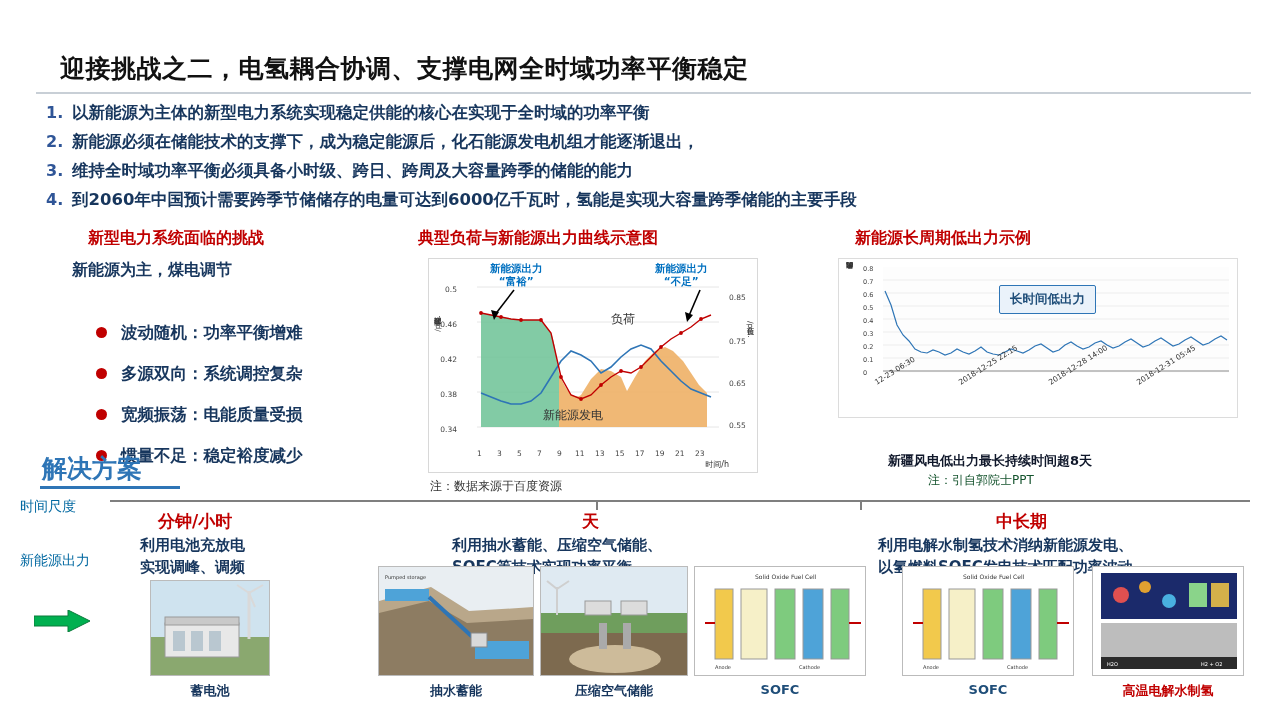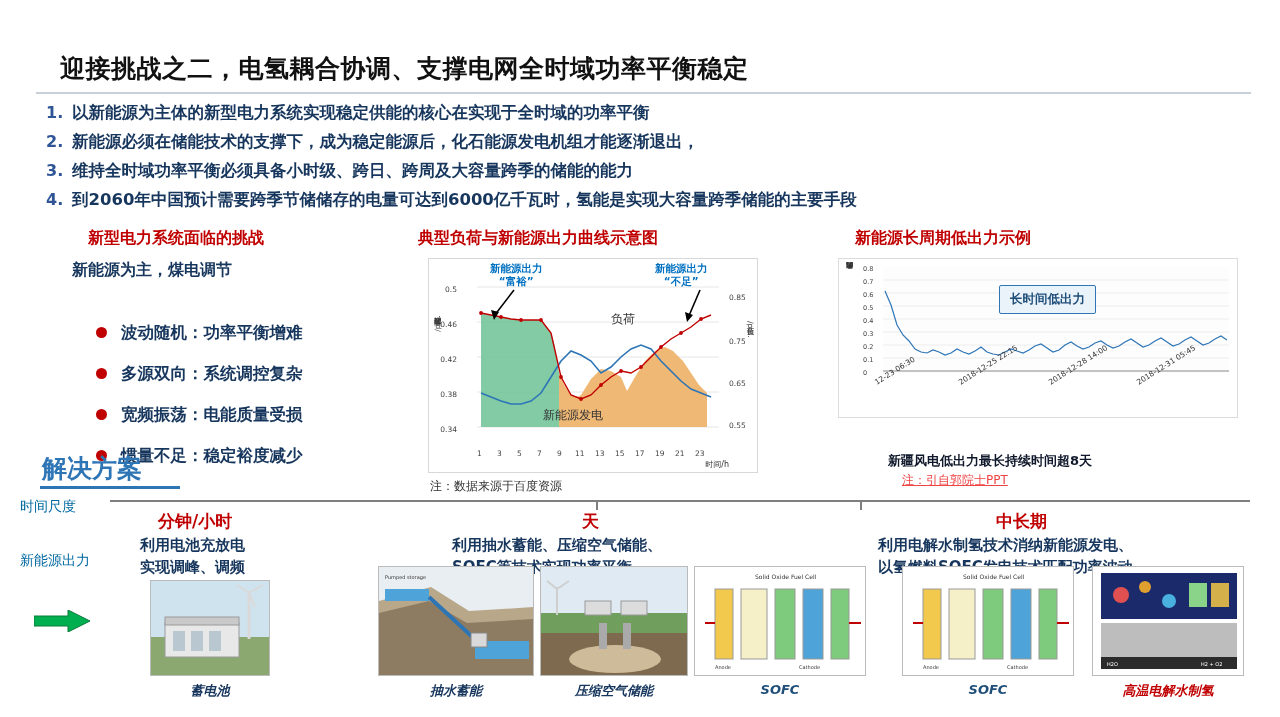--- a/index.html
+++ b/index.html
@@ -94,21 +94,21 @@
     writing-mode:vertical-rl; transform:rotate(180deg); white-space:nowrap;
   }
   .rc-x {
     position:absolute; font-size:7.5px; color:#333; white-space:nowrap;
     transform:rotate(-32deg); transform-origin:left top;
   }
   .rnote1 {
     position:absolute; left:888px; top:452px; font-size:13px; font-weight:bold; color:#0f172a; white-space:nowrap;
   }
   .rnote2 {
-    position:absolute; left:902px; top:472px; font-size:12px; color:#ef4444; white-space:nowrap;text-decoration:underline;
+    position:absolute; left:928px; top:472px; font-size:12px; color:#14532d; white-space:nowrap;
   }
 
   
   .solution {
     position:absolute; left:42px; top:452px; font-size:25px; font-weight:bold; color:#2e75b6;
   }
   .sol-underline { position:absolute; left:40px; top:486px; width:140px; height:3px; background:#2e75b6; }
   .side-lab {
     position:absolute; font-size:14px; font-weight:normal; color:#0369a1; white-space:nowrap;
   }
@@ -125,21 +125,21 @@
 
   .seg-title {
     position:absolute; font-size:17px; font-weight:bold; color:#c00000; white-space:nowrap;
   }
   .seg-desc {
     position:absolute; font-size:15px; color:#17365d; font-weight:bold; line-height:22px; white-space:nowrap;
   }
 
   .thumb { position:absolute; border:1px solid #bbb; overflow:hidden; }
   .cap {
-    position:absolute; font-size:13px; font-weight:bold; color:#17365d; text-align:center; white-space:nowrap;font-style:italic;
+    position:absolute; font-size:13px; font-weight:bold; color:#17365d; text-align:center; white-space:nowrap;
   }
   .cap-blue { color:#1f4e79; }
   .cap-red { color:#c00000; }
 
   svg { display:block; }
 </style>
 </head>
 <body>
 
 <div class="slide">

